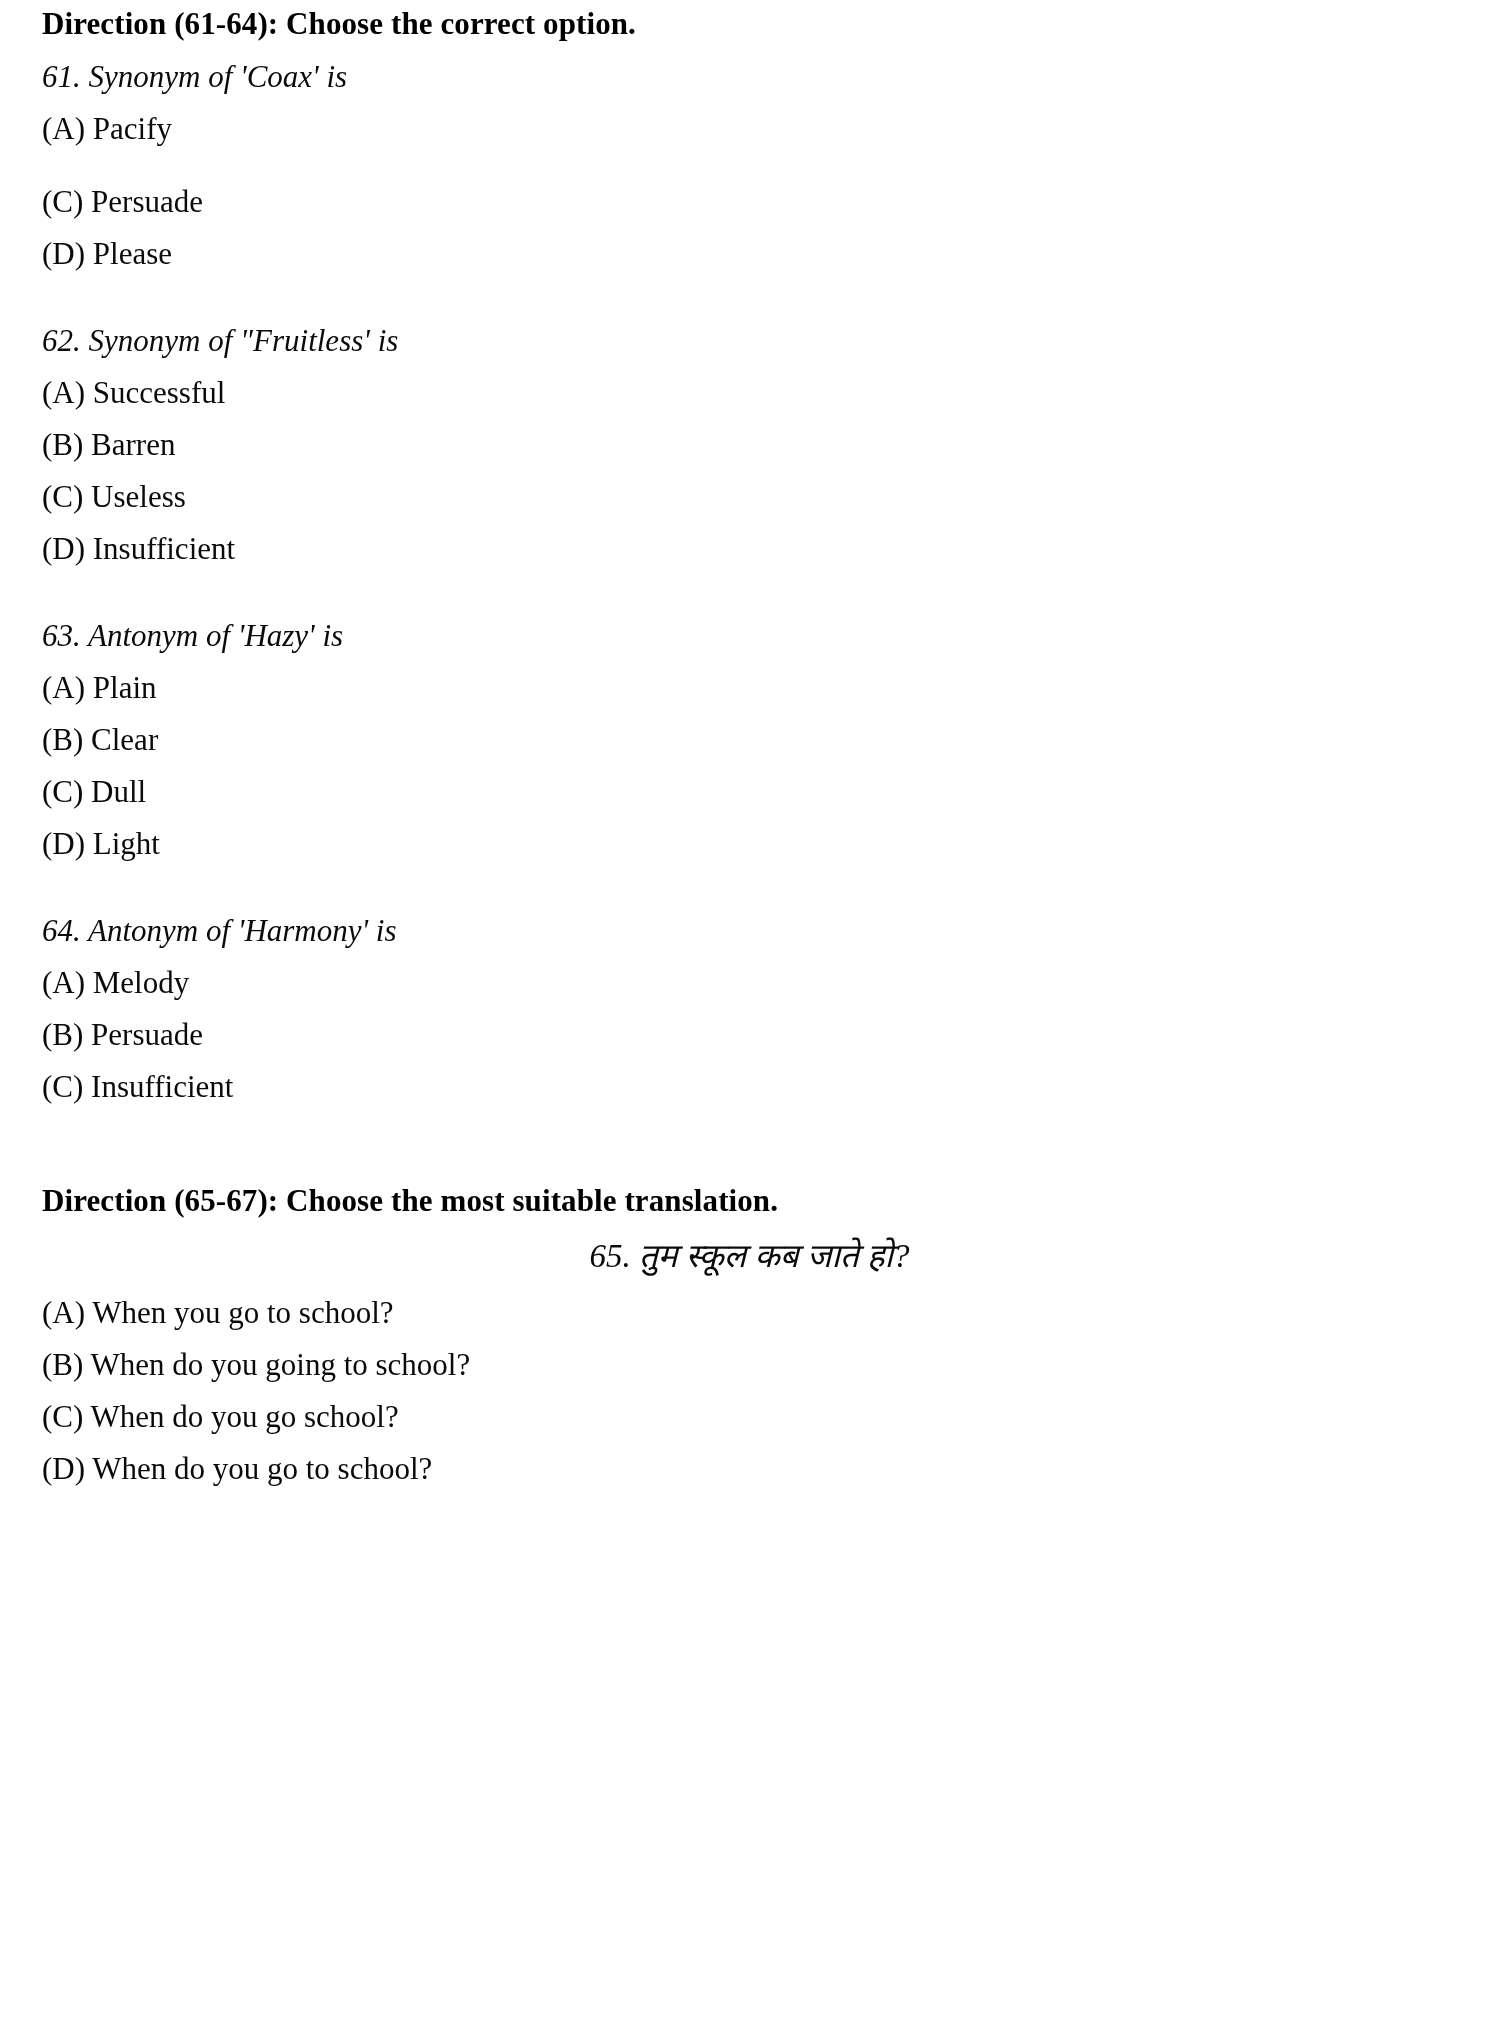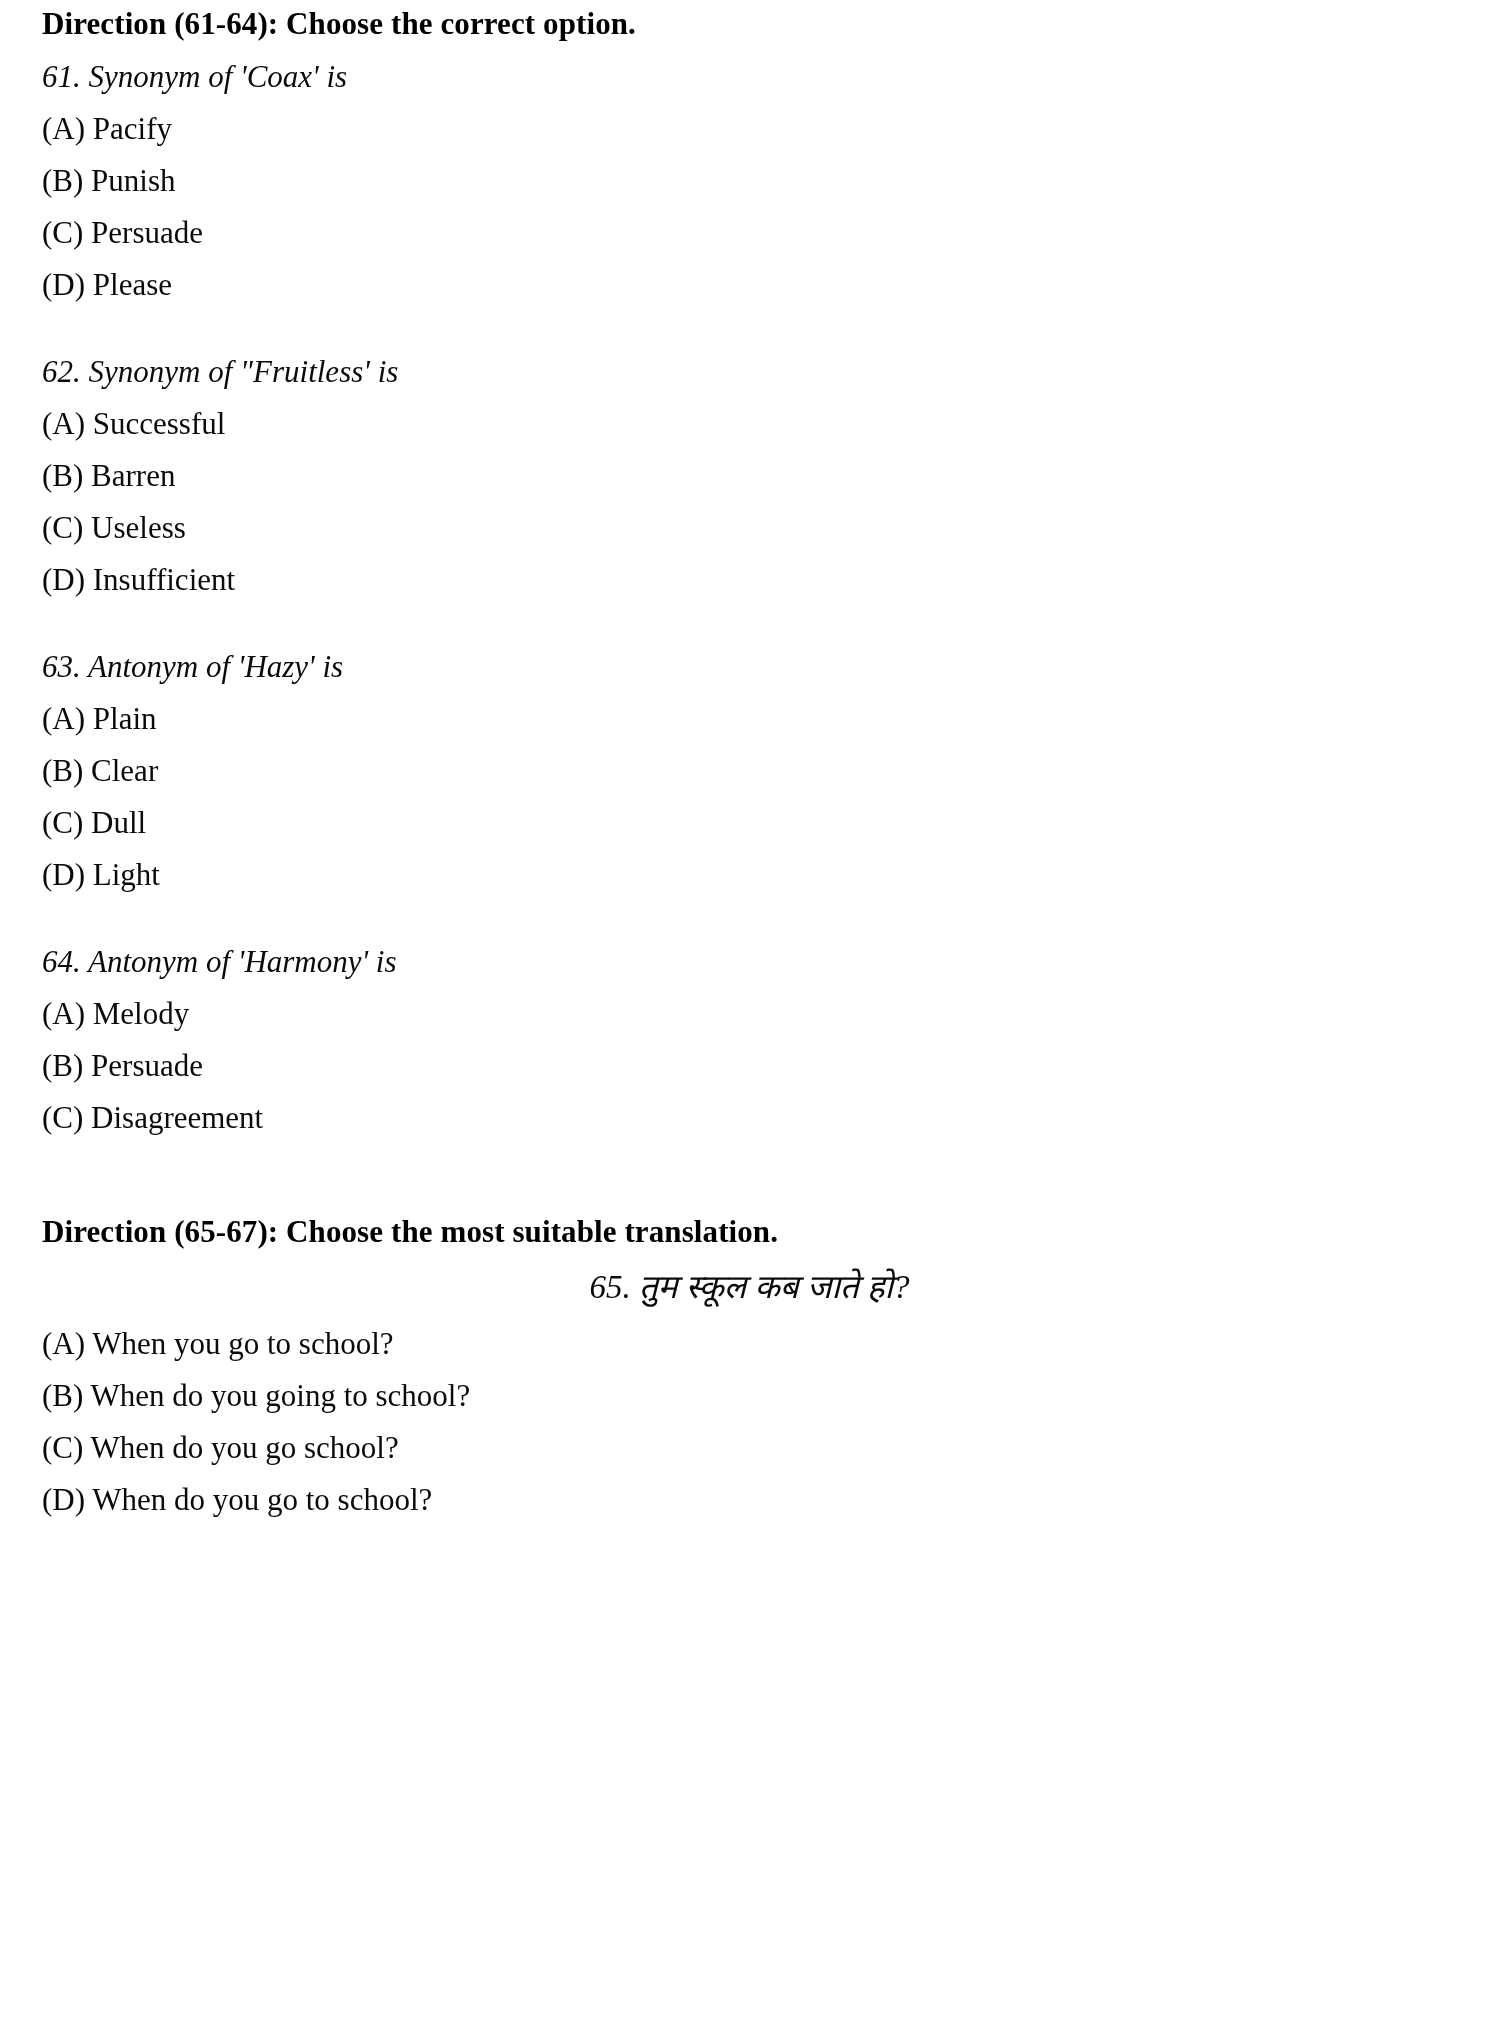--- a/index.html
+++ b/index.html
@@ -74,21 +74,20 @@
 
   <div class="direction">Direction (61-64): Choose the correct option.</div>
 
   <div class="gap-heading"></div>
 
   <div class="block">
     <div class="question">61. Synonym of 'Coax' is</div>
     <div class="gap-stem"></div>
     <div class="option">(A) Pacify</div>
     <div class="gap-option"></div>
-    <div class="option">(B) Punish</div>
     <div class="gap-option"></div>
     <div class="option">(C) Persuade</div>
     <div class="gap-option"></div>
     <div class="option">(D) Please</div>
   </div>
 
   <div class="gap-block"></div>
 
   <div class="block">
     <div class="question">62. Synonym of "Fruitless' is</div>
@@ -118,21 +117,21 @@
 
   <div class="gap-block"></div>
 
   <div class="block">
     <div class="question">64. Antonym of 'Harmony' is</div>
     <div class="gap-stem"></div>
     <div class="option">(A) Melody</div>
     <div class="gap-option"></div>
     <div class="option">(B) Persuade</div>
     <div class="gap-option"></div>
-    <div class="option">(C) Disagreement</div>
+    <div class="option">(C) Insufficient</div>
     <div class="gap-option"></div>
   </div>
 
   <div class="gap-section"></div>
 
   <div class="direction">Direction (65-67): Choose the most suitable translation.</div>
 
   <div class="gap-heading"></div>
 
   <div class="block">

